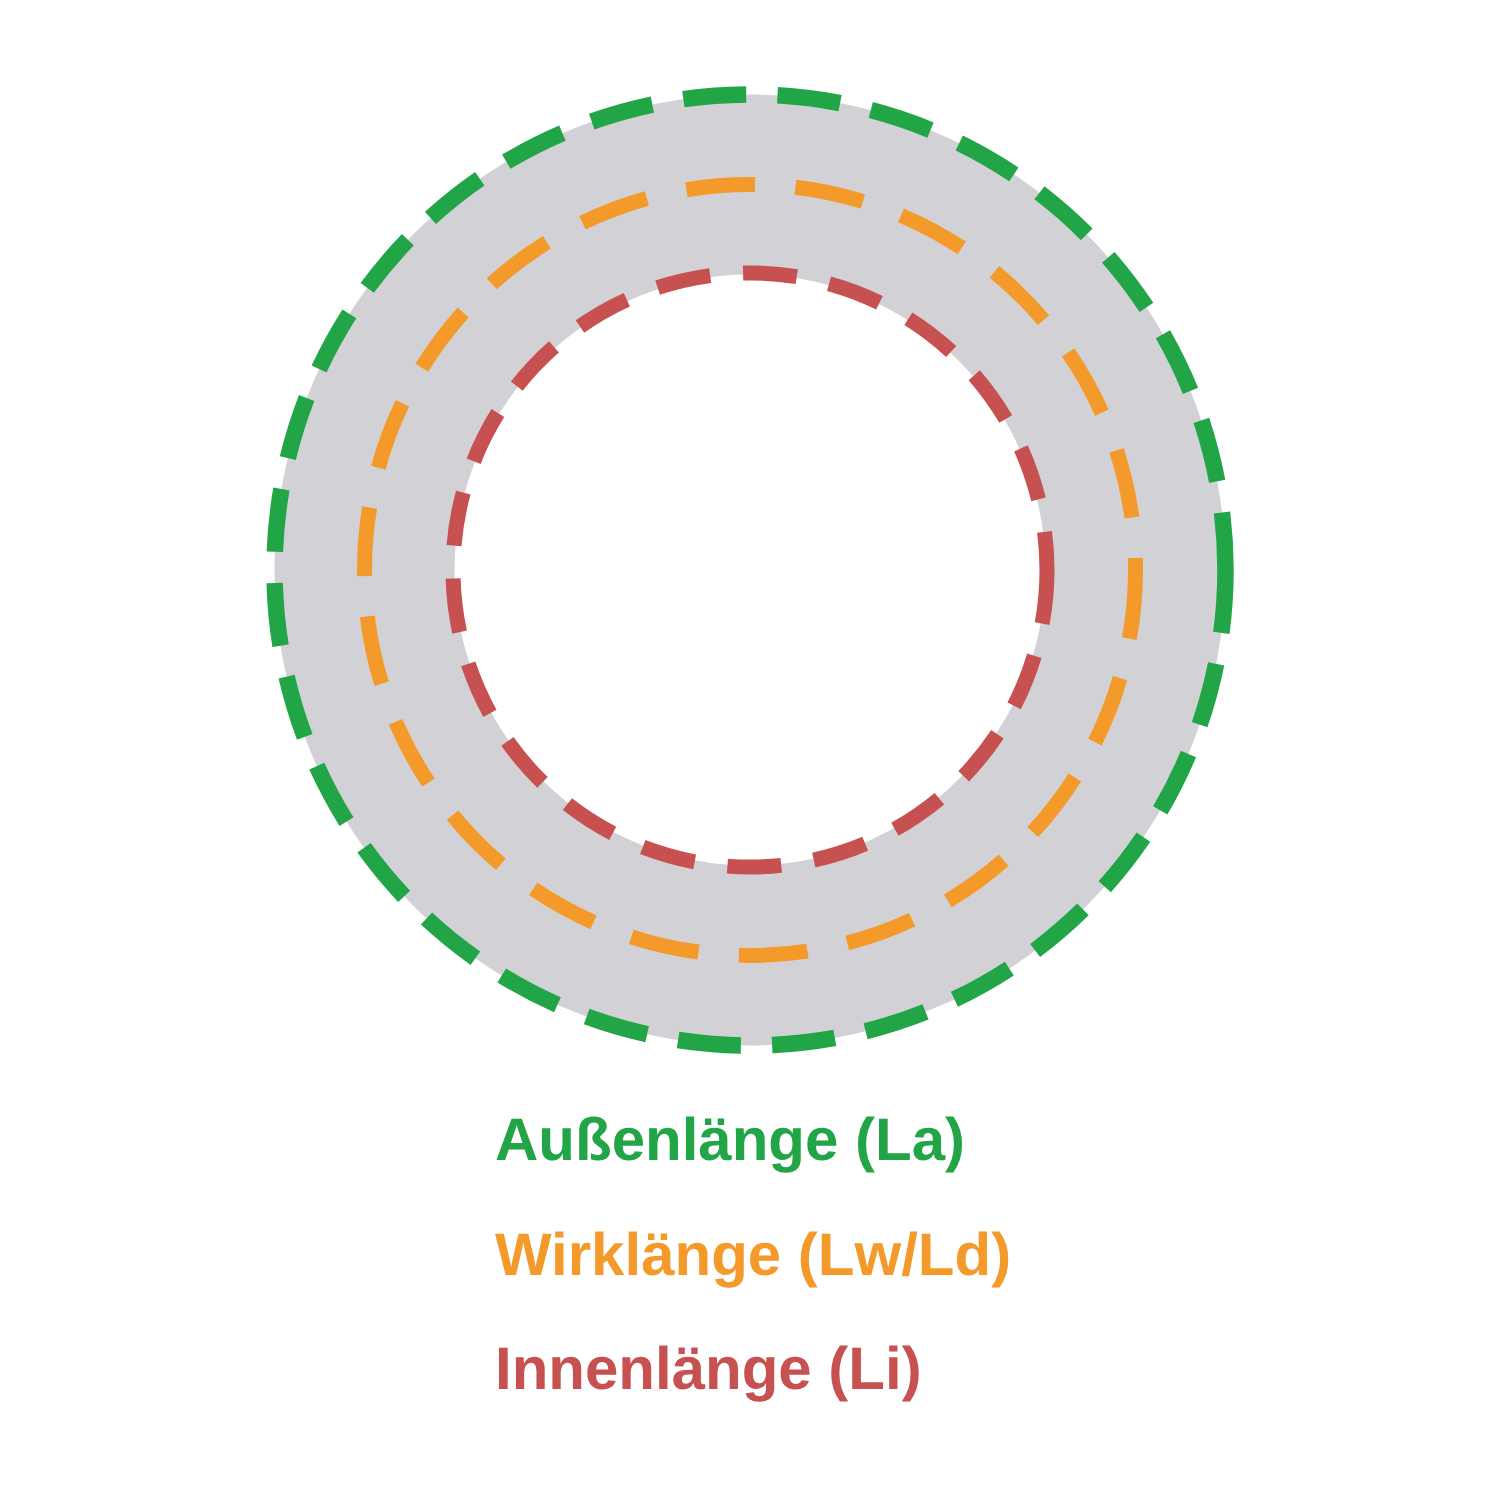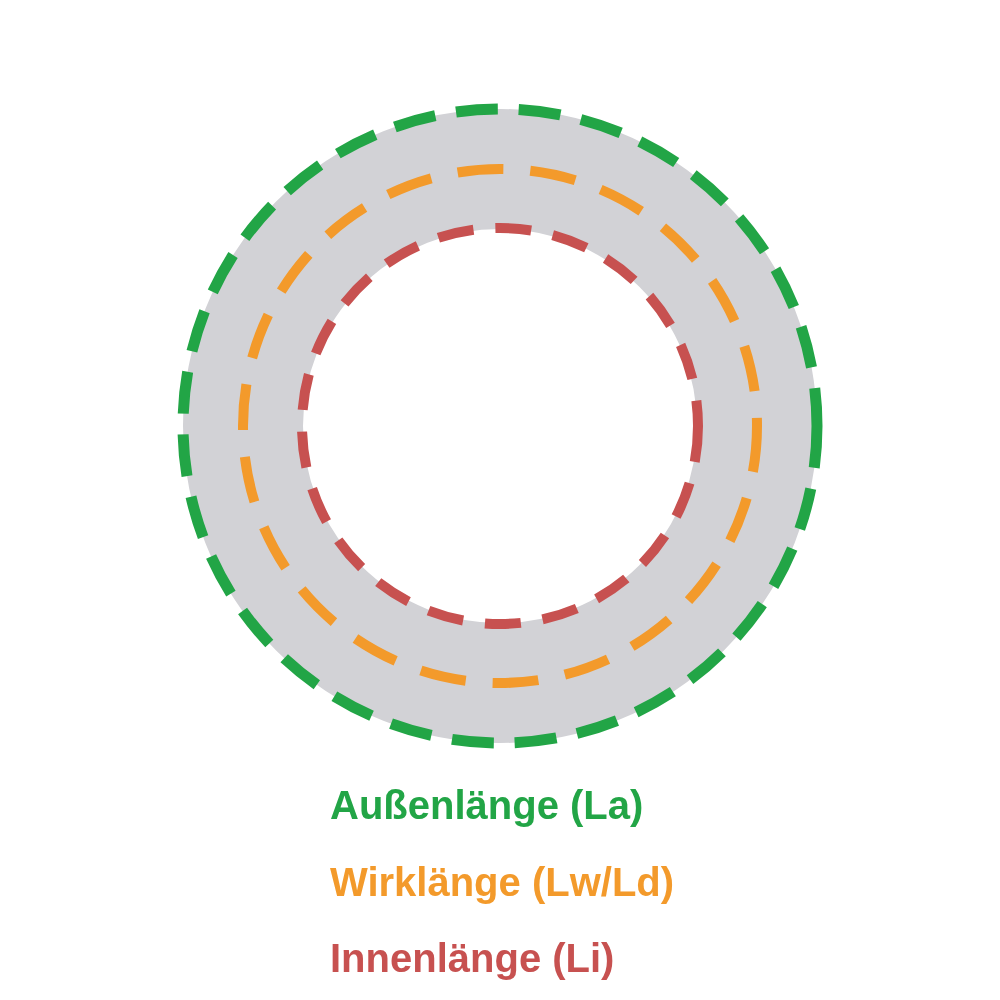--- a/index.html
+++ b/index.html
@@ -10,21 +10,20 @@
   body {
     width: 1000px;
     height: 1000px;
     overflow: hidden;
     font-family: "Liberation Sans", sans-serif;
   }
   .diagram-wrap {
     position: relative;
     width: 1000px;
     height: 860px;
-    margin-top: 46px;
   }
   svg {
     display: block;
     width: 1000px;
     height: 1000px;
   }
   .legend-label {
     font-family: "Liberation Sans", "DejaVu Sans", sans-serif;
     font-weight: 700;
     font-size: 40px;

